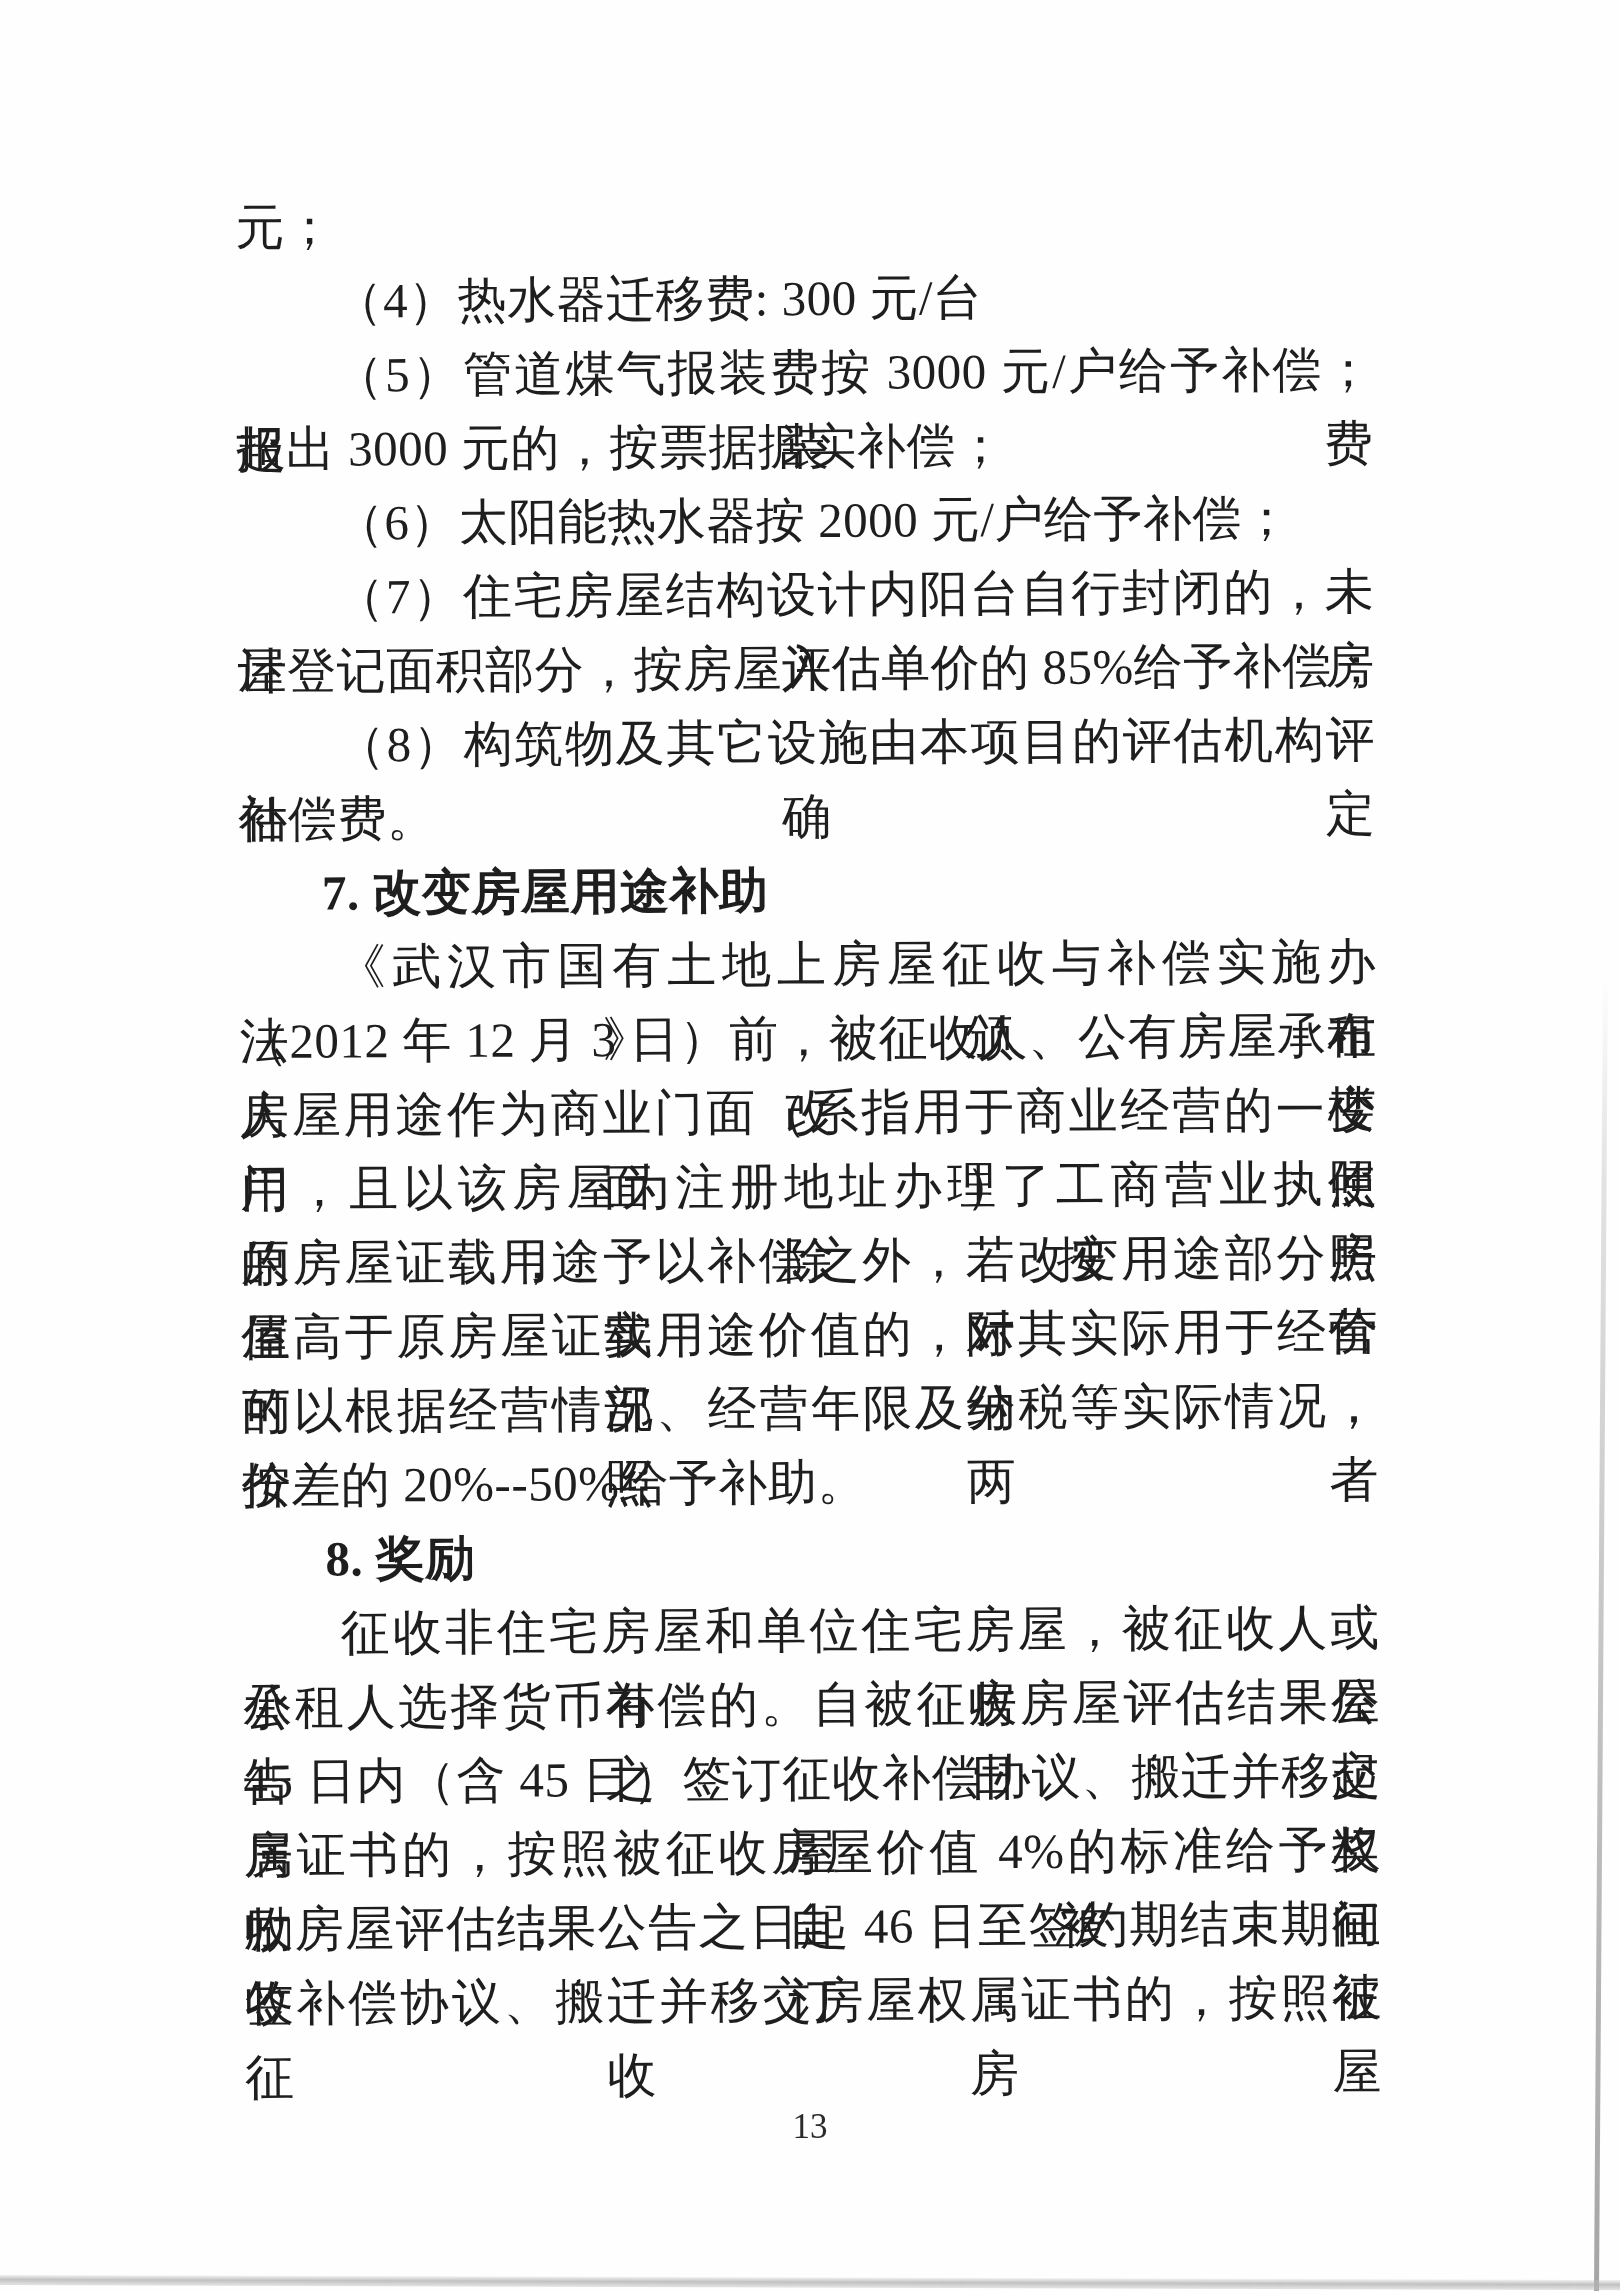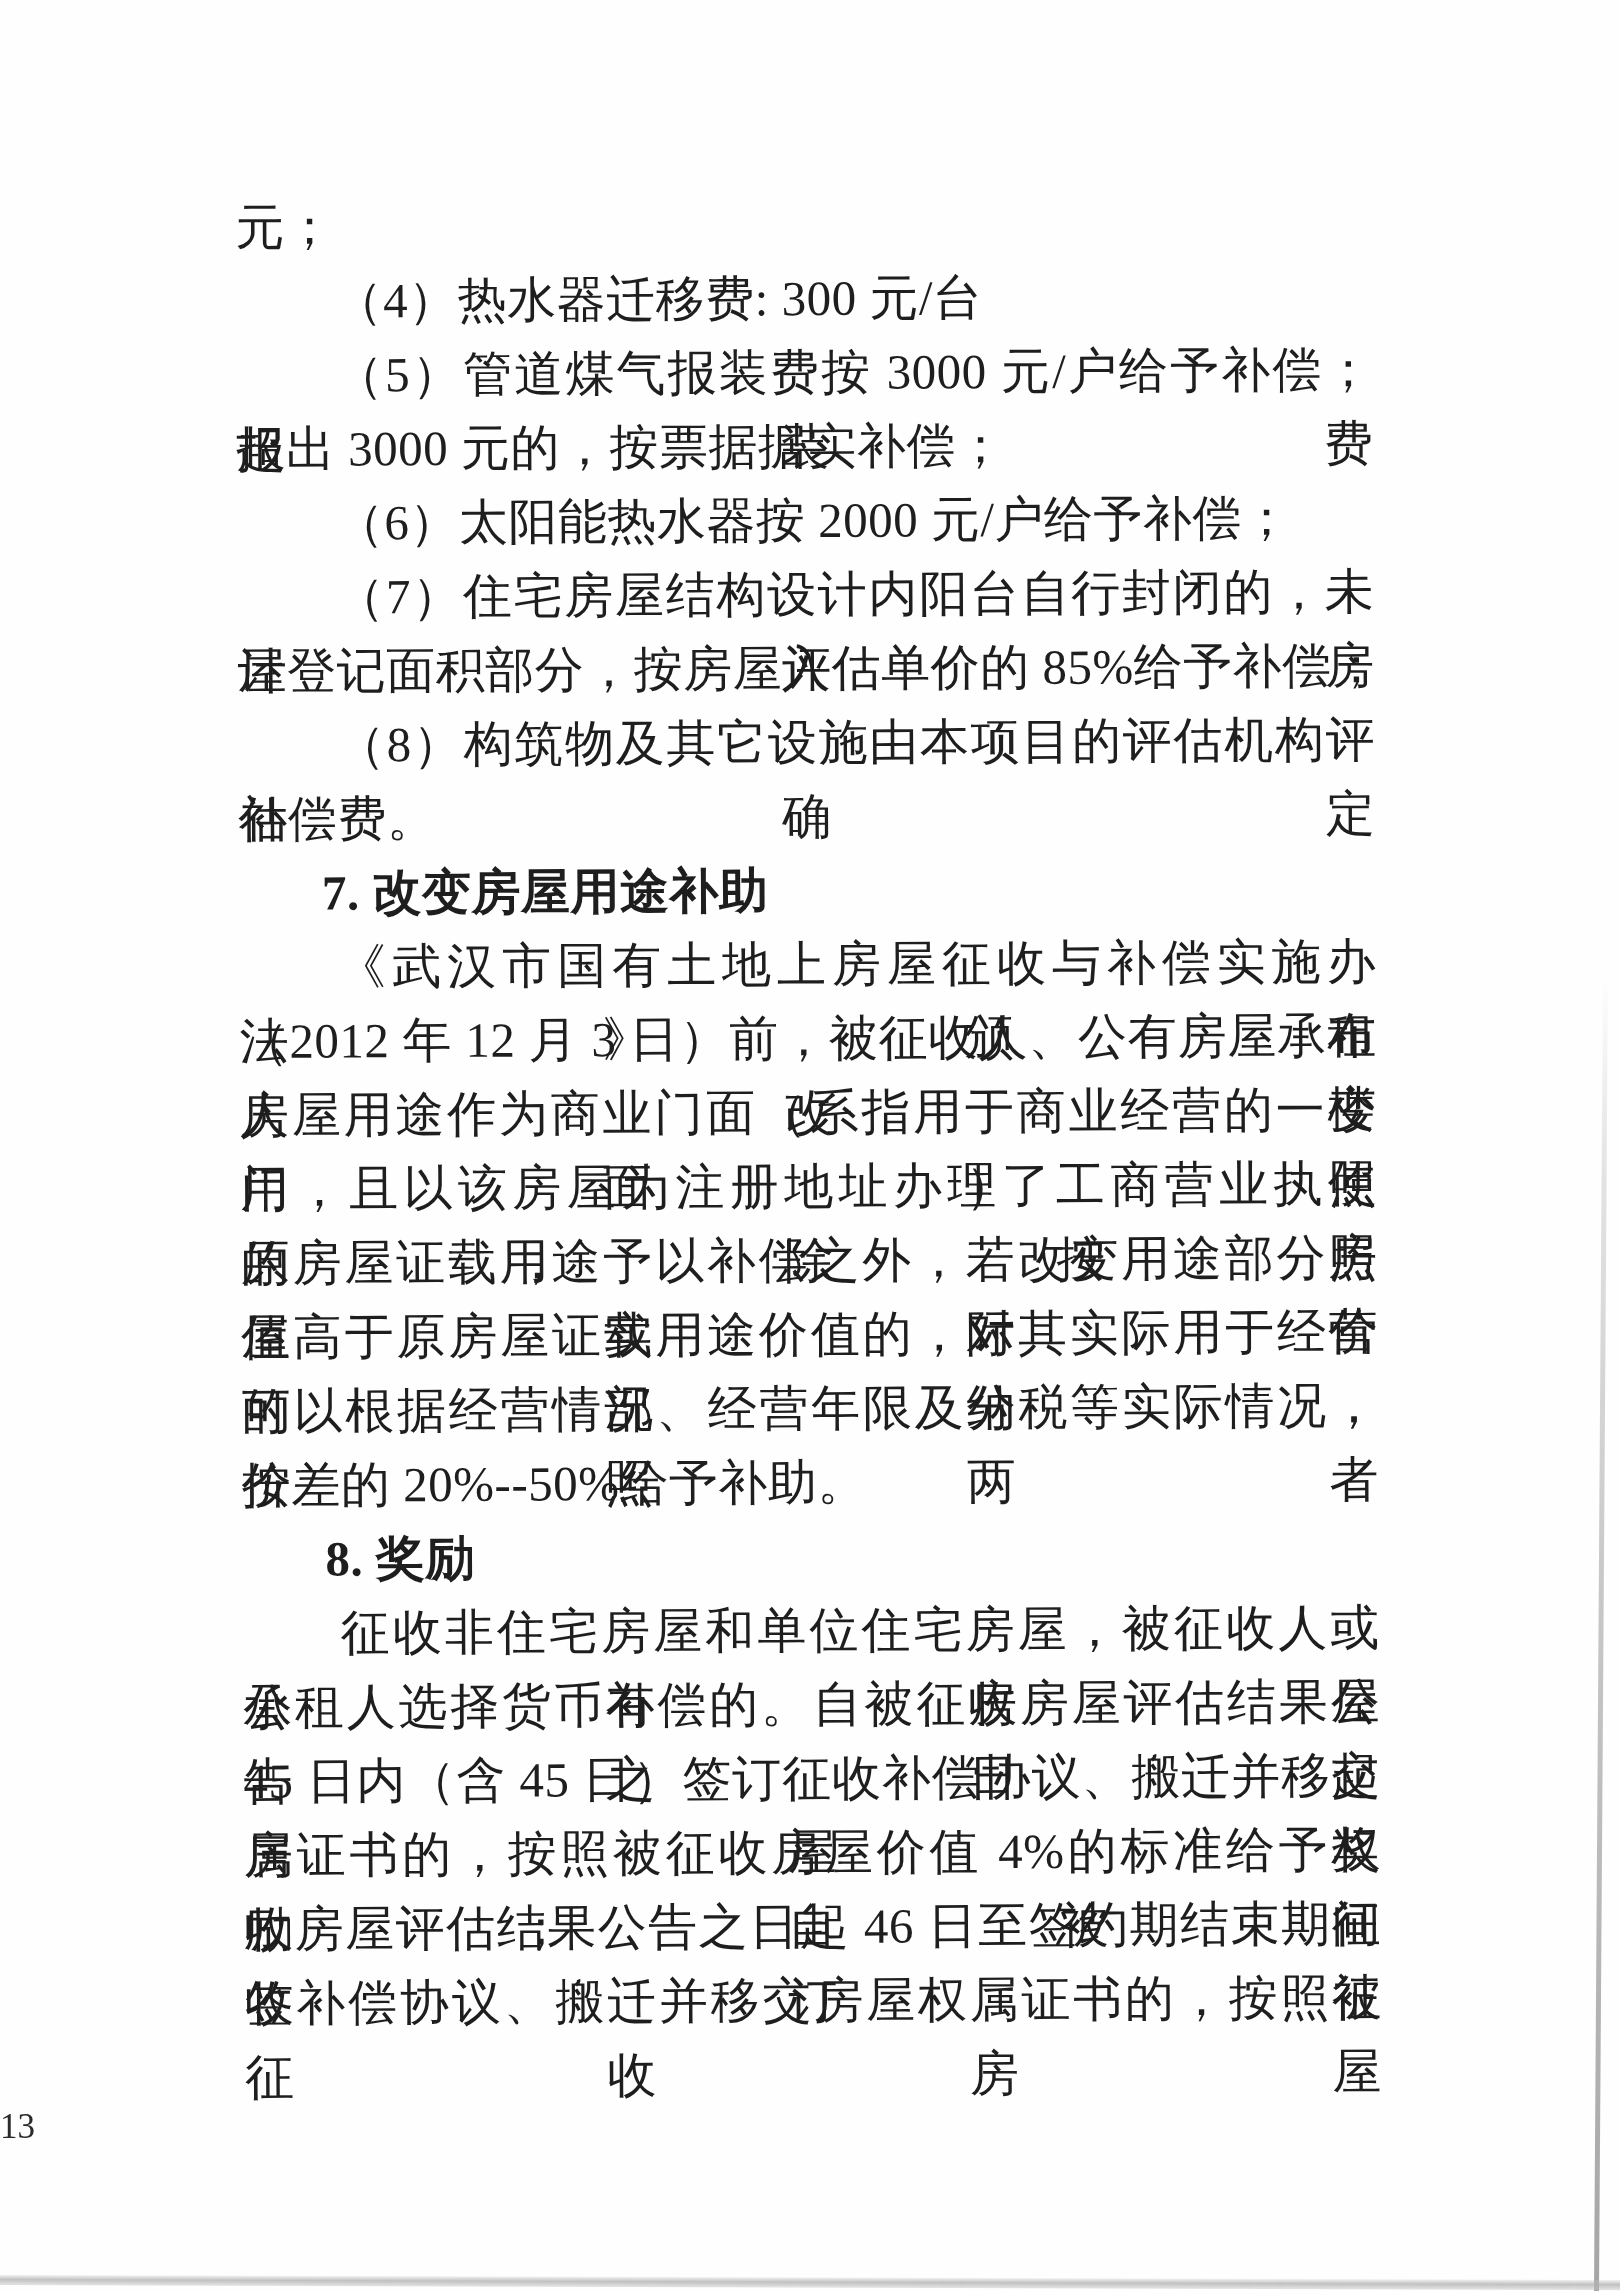--- a/index.html
+++ b/index.html
@@ -36,20 +36,21 @@
   .line.full {
     white-space: normal;
     text-align: justify;
     text-align-last: justify;
   }
   .page-number {
     position: absolute;
     left: 0;
     top: 2107px;
     width: 1620px;
+    text-align: center;
     font-size: 35px;
     line-height: 39px;
     color: #2a2a2a;
   }
   
   .scan-line-right {
     position: absolute;
     left: 1594px;
     top: 975px;
     width: 4.9px;

